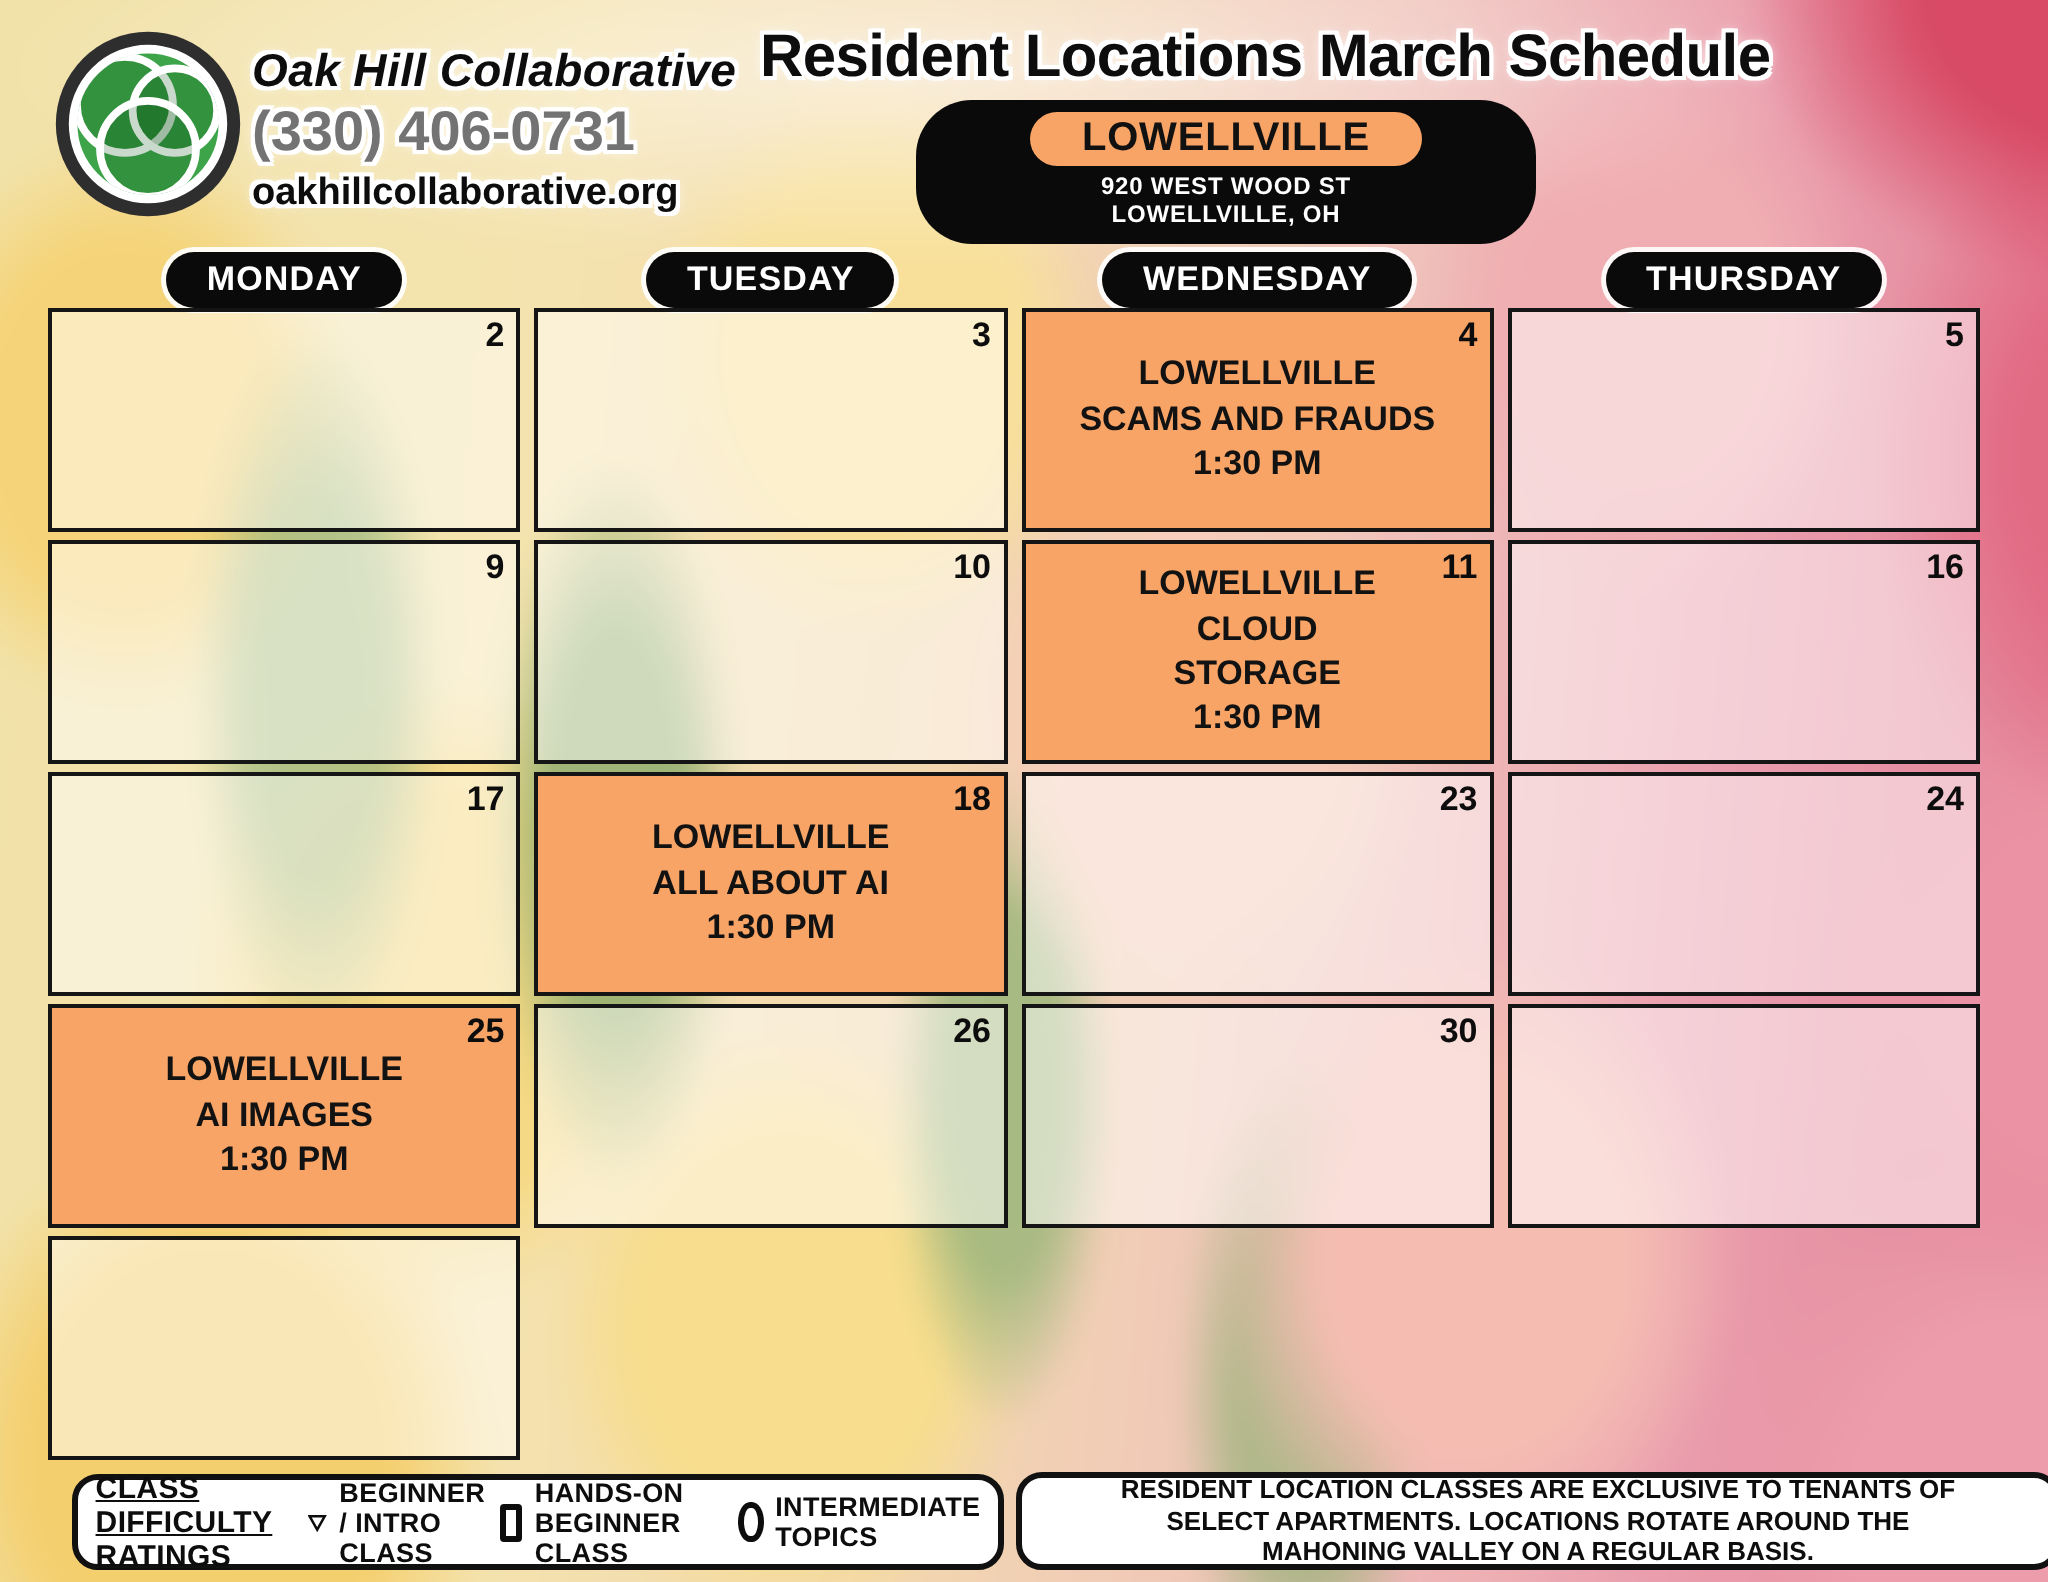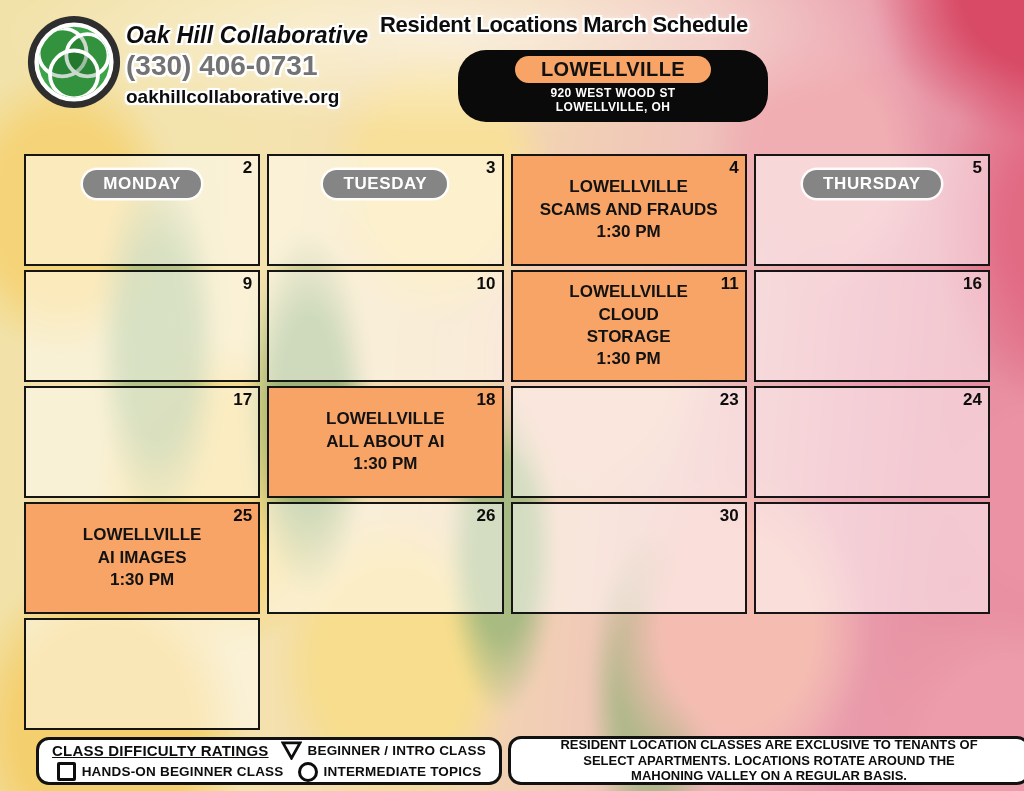--- a/index.html
+++ b/index.html
@@ -34,39 +34,39 @@
   .layer{position:absolute;z-index:1;}
 
   .glow{text-shadow:-2px -2px 0 #fff,2px -2px 0 #fff,-2px 2px 0 #fff,2px 2px 0 #fff,
         -2px 0 0 #fff,2px 0 0 #fff,0 -2px 0 #fff,0 2px 0 #fff,0 0 7px #fff;}
 
   
   .logo{left:26px;top:14px;width:96px;height:96px;}
   .org-name{left:126px;top:22px;font-size:23px;font-weight:800;font-style:italic;color:#0d0d0d;letter-spacing:0.2px;}
   .org-phone{left:126px;top:50px;font-size:28px;font-weight:800;color:#737373;}
   .org-site{left:126px;top:86px;font-size:19px;font-weight:800;color:#0d0d0d;}
-  .page-title{left:380px;top:12px;width:600px;font-size:22px;font-weight:900;color:#0d0d0d;letter-spacing:-0.3px;}
+  .page-title{left:380px;top:12px;width:600px;font-size:30px;font-weight:900;color:#0d0d0d;letter-spacing:-0.3px;}
 
   .location-card{
     left:458px;top:50px;width:310px;height:72px;background:#0a0a0a;border-radius:28px;
     display:flex;flex-direction:column;align-items:center;
   }
   .location-pill{
     margin-top:6px;background:#F7A466;border-radius:999px;padding:2px 26px;
     font-size:20px;font-weight:800;color:#111;letter-spacing:0.4px;
   }
   .location-addr{margin-top:3px;color:#fff;font-size:12px;font-weight:800;letter-spacing:0.4px;
     text-align:center;line-height:1.2;white-space:pre-line;}
 
   
   .day-row{left:24px;top:126px;width:966px;display:grid;grid-template-columns:repeat(4,1fr);column-gap:7px;}
   .day-col{display:flex;justify-content:center;}
   .day-pill{
     background:#0a0a0a;color:#fff;font-weight:800;font-size:17px;letter-spacing:0.6px;
-    padding:4px 20px;border-radius:999px;box-shadow:0 0 0 2.5px rgba(255,255,255,0.9);margin-top:44px;
+    padding:4px 20px;border-radius:999px;box-shadow:0 0 0 2.5px rgba(255,255,255,0.9);
   }
 
   
   .calendar{
     left:24px;top:154px;width:966px;height:576px;display:grid;
     grid-template-columns:repeat(4,1fr);grid-template-rows:repeat(5,1fr);gap:4px 7px;
   }
   .cell{
     position:relative;border:2px solid #151515;background:rgba(255,255,255,0.5);
     box-sizing:border-box;display:flex;align-items:center;justify-content:center;
@@ -76,21 +76,21 @@
   }
   .cell.orange{background:#F7A466;}
   .event{
     font-size:17px;font-weight:800;color:#121212;text-align:center;line-height:1.32;
     white-space:pre-line;padding:0 6px;
   }
 
   
   .legend-box{
     left:36px;top:737px;width:466px;height:48px;background:#fff;border:3px solid #111;border-radius:13px;
-    box-sizing:border-box;display:flex;flex-direction:column;justify-content:center;gap:2px;padding:2px 10px;
+    box-sizing:border-box;display:flex;flex-direction:row;justify-content:center;gap:2px;padding:2px 10px;
   }
   .legend-row{display:flex;align-items:center;justify-content:center;gap:6px;}
   .legend-title{font-size:15px;font-weight:800;color:#0d0d0d;text-decoration:underline;margin-right:6px;letter-spacing:0.2px;}
   .legend-label{font-size:13.5px;font-weight:800;color:#0d0d0d;letter-spacing:0.2px;}
   .icon-square{width:13px;height:13px;border:3px solid #0d0d0d;border-radius:2px;background:#fff;}
   .icon-circle{width:14px;height:14px;border:3px solid #0d0d0d;border-radius:50%;background:#fff;}
 
   .notice-box{
     left:508px;top:736px;width:522px;height:49px;background:#fff;border:3px solid #111;border-radius:13px;
     box-sizing:border-box;display:flex;align-items:center;justify-content:center;

